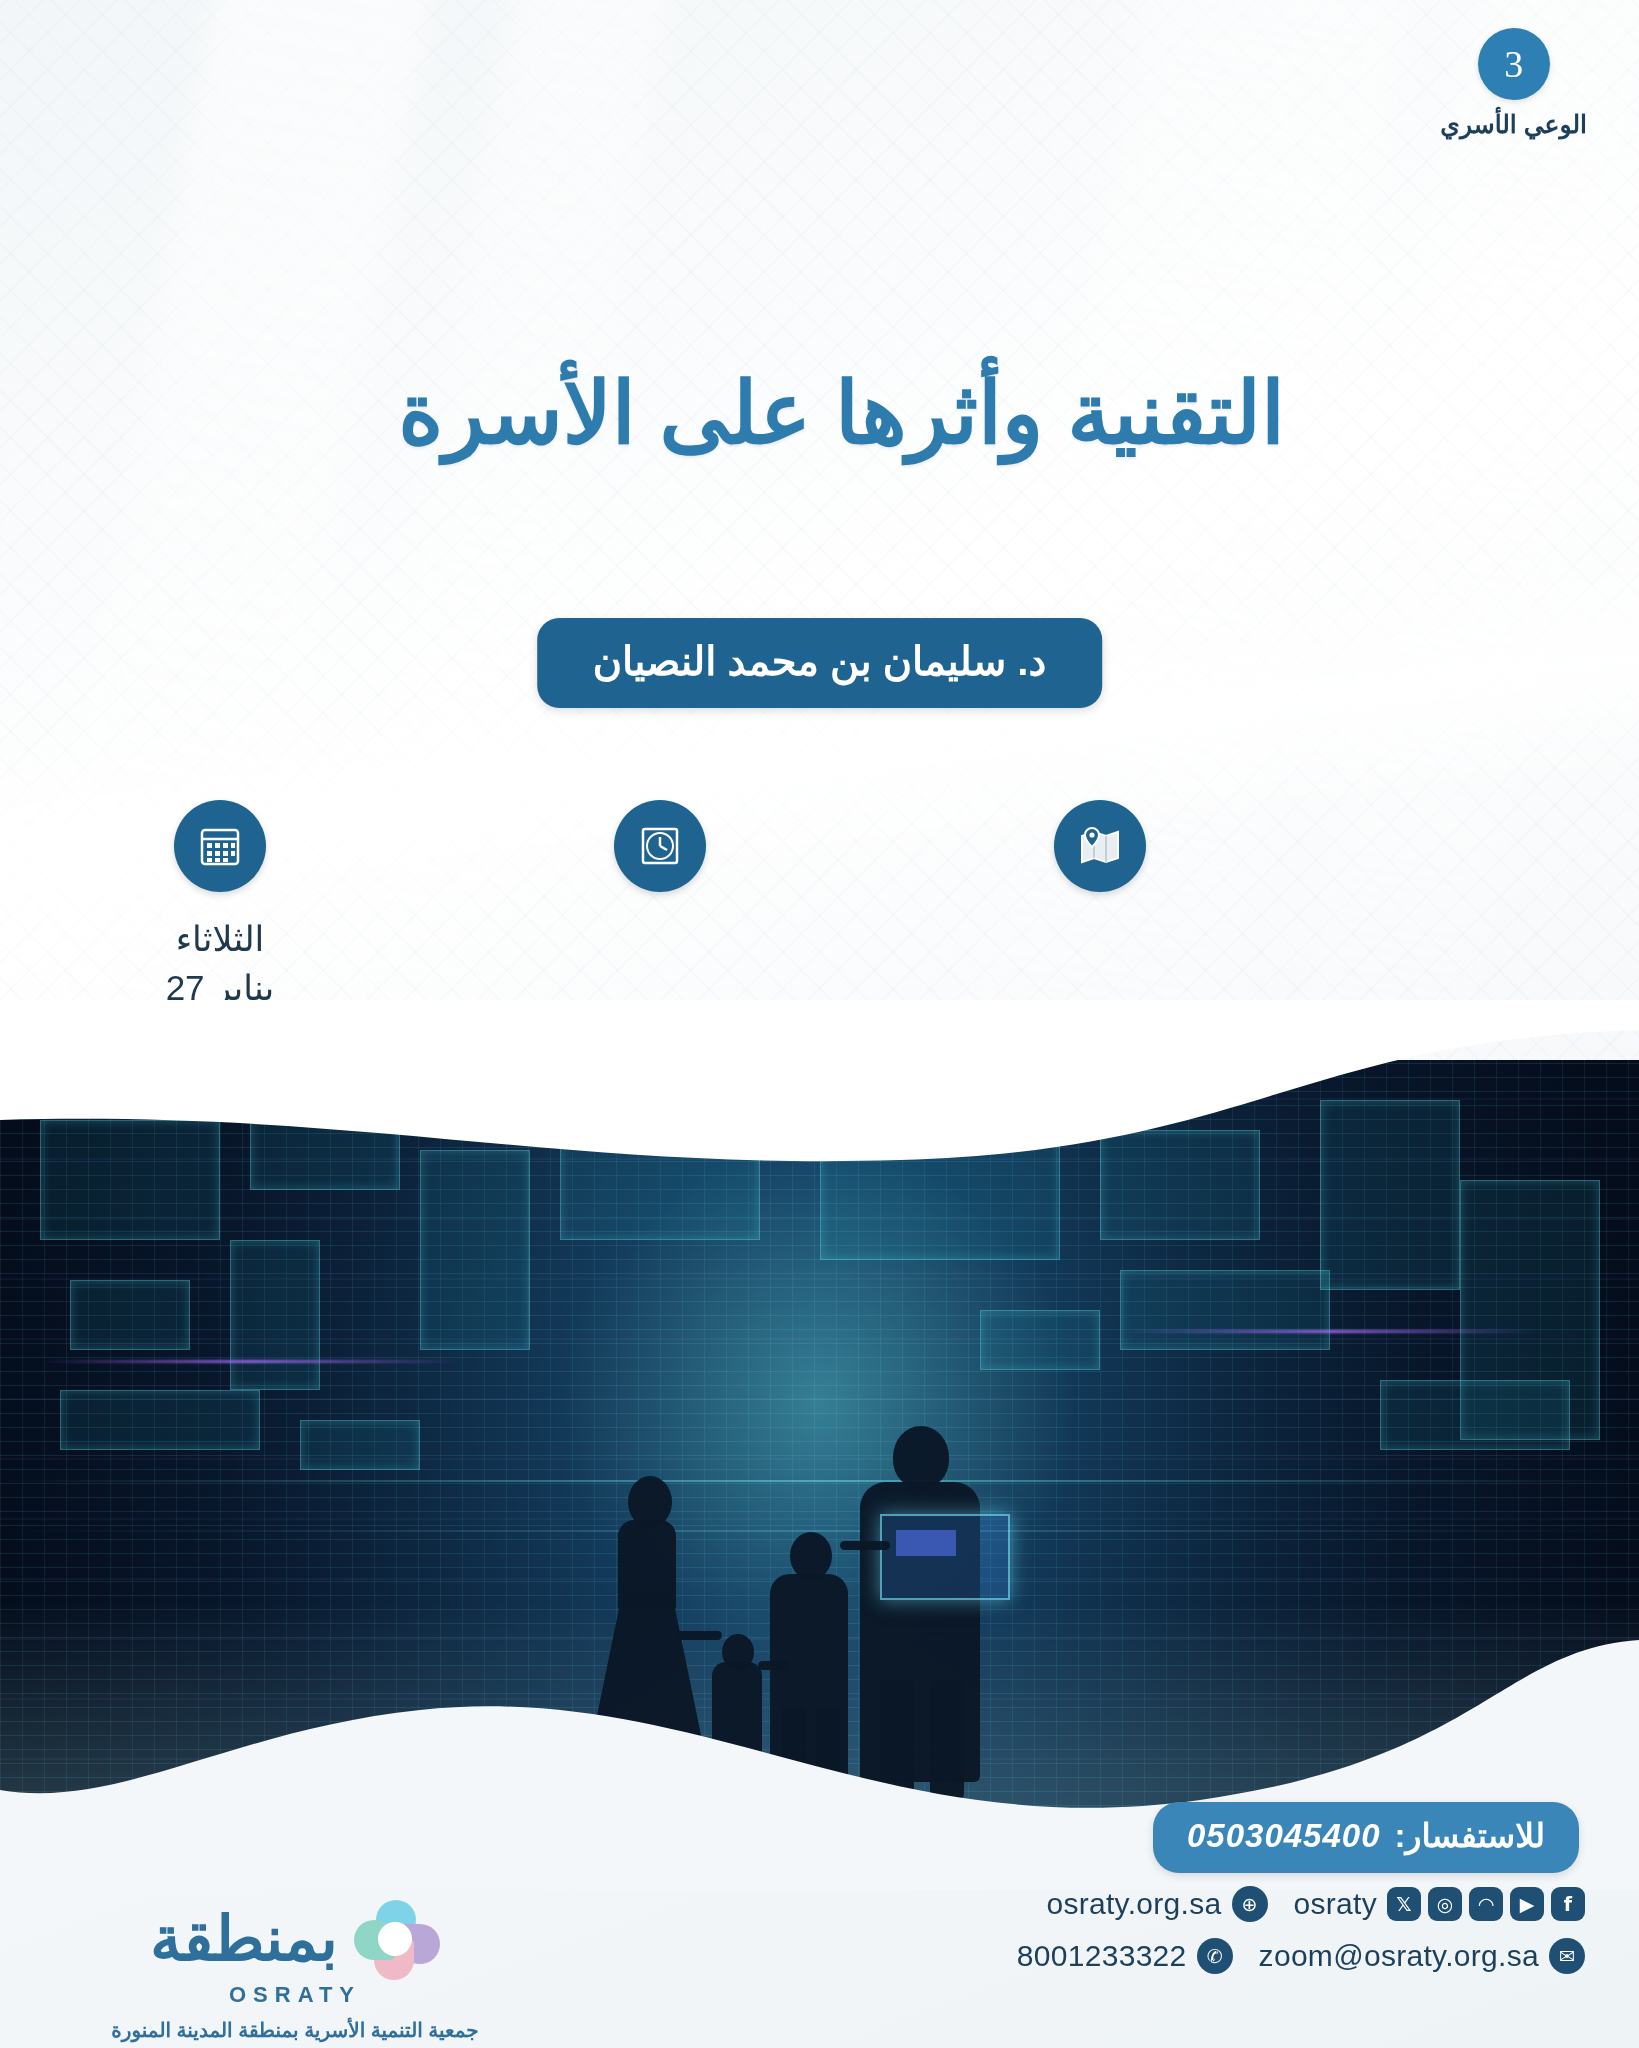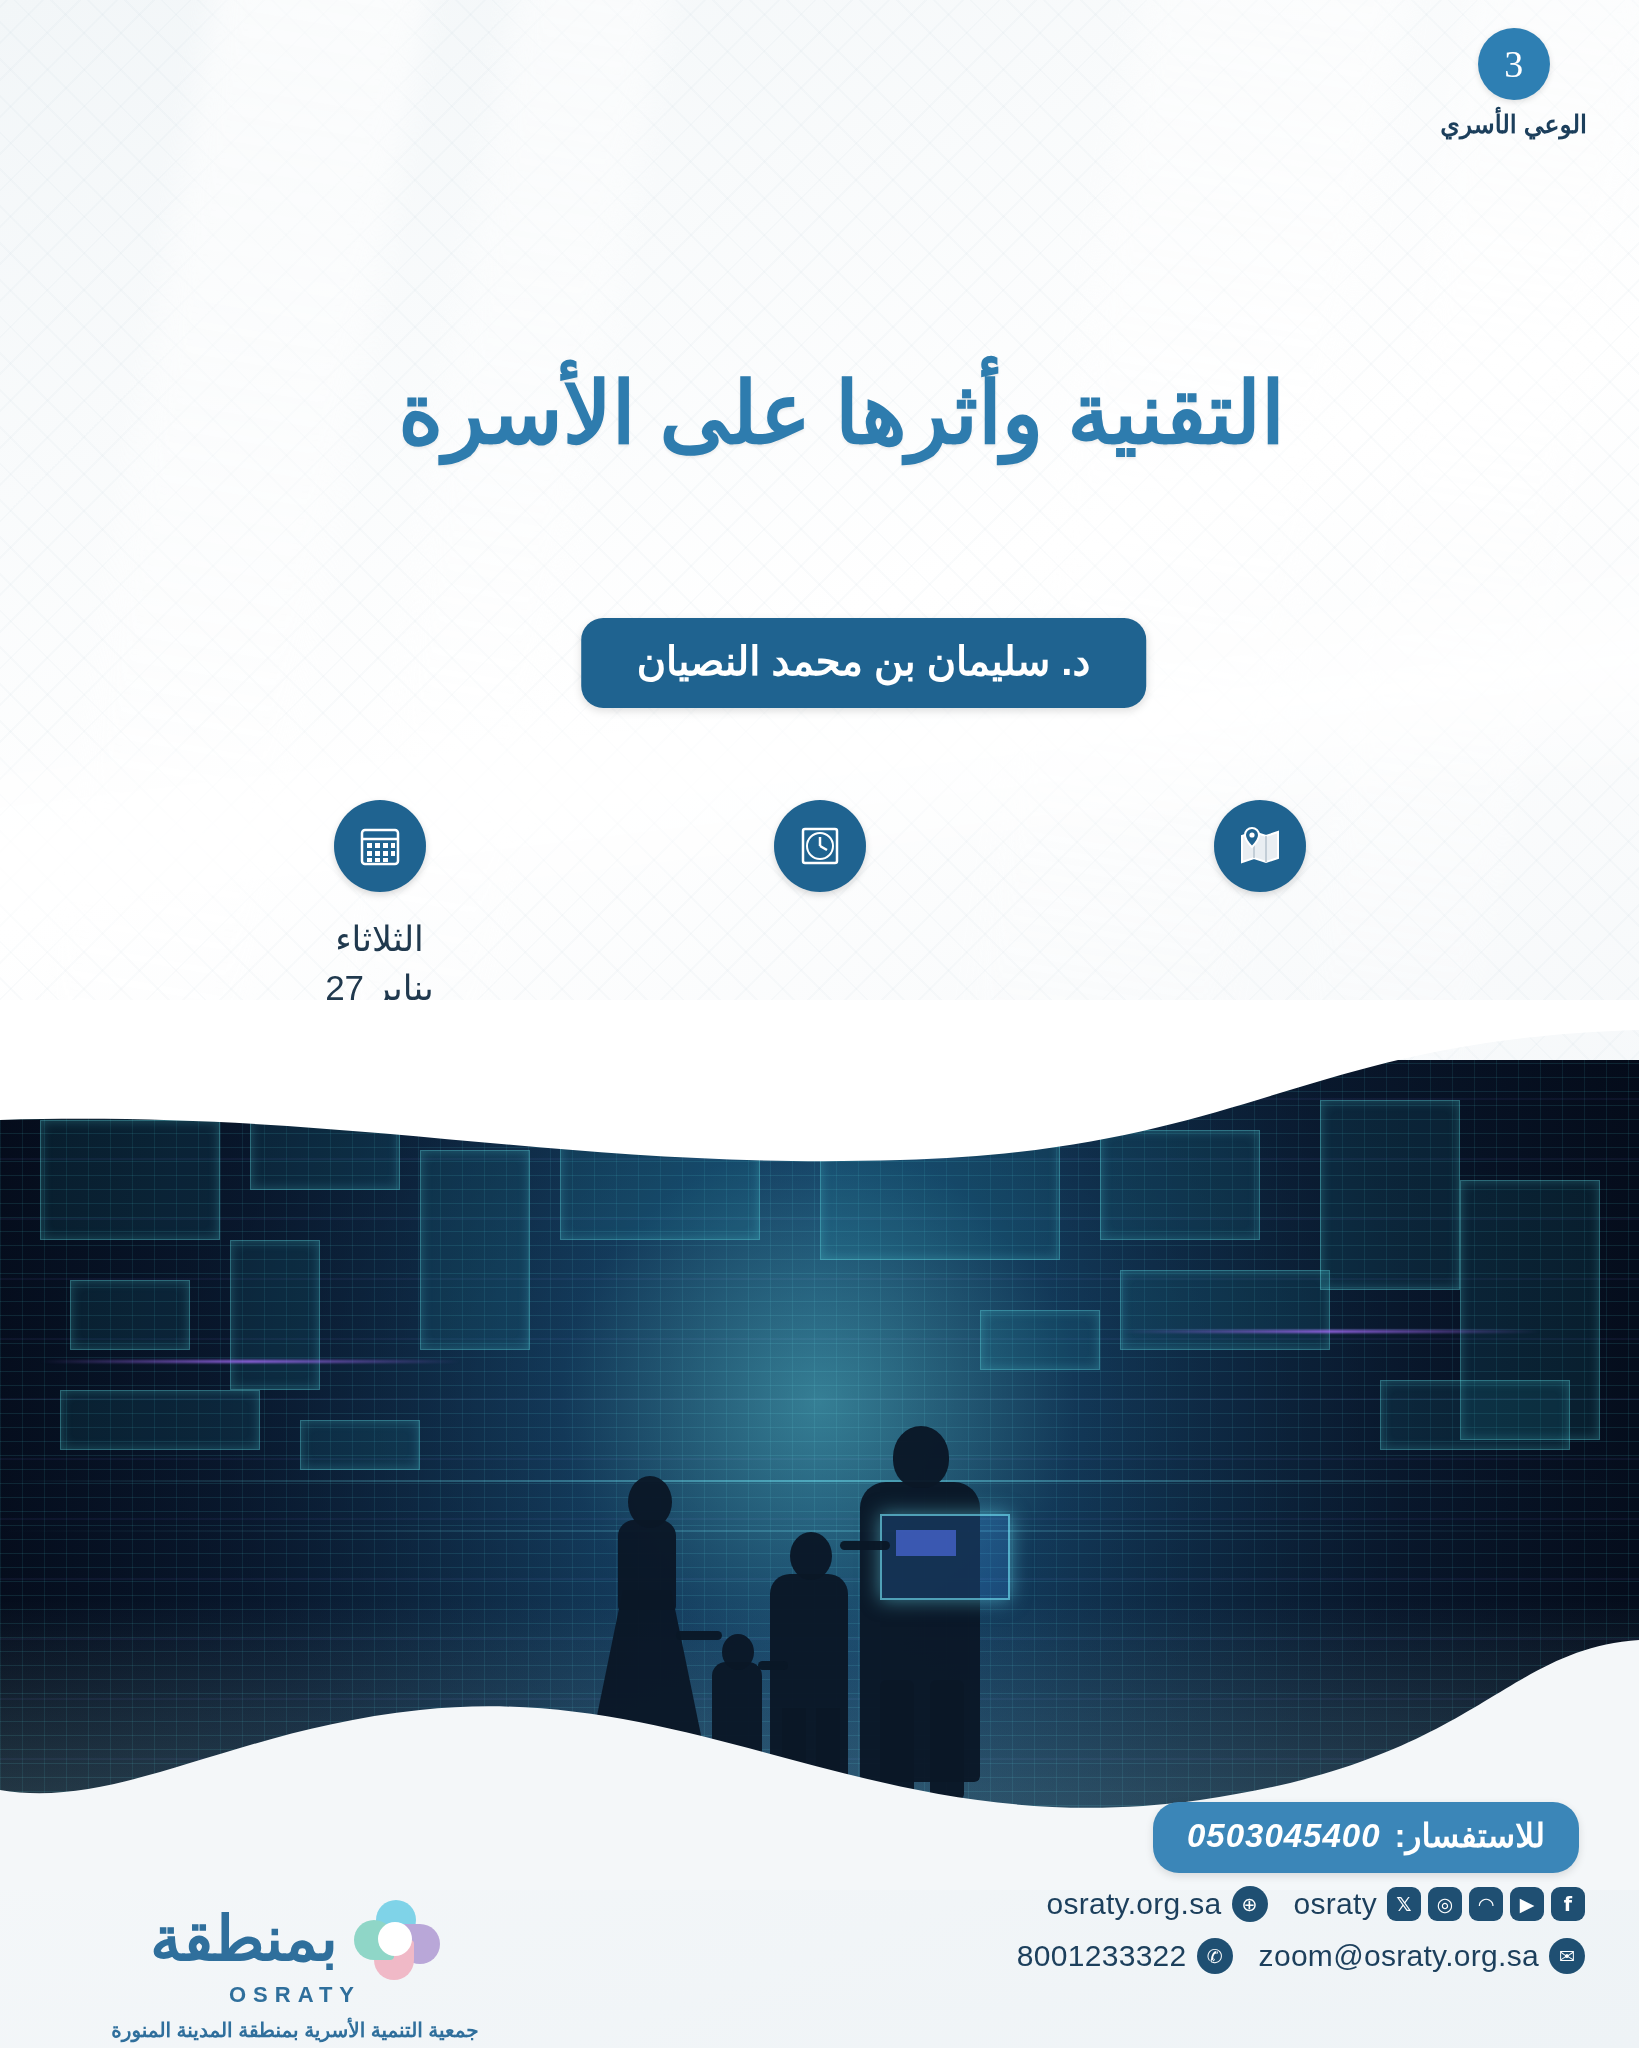--- a/index.html
+++ b/index.html
@@ -75,27 +75,26 @@
   
   .speaker {
     position: absolute; top: 618px; left: 50%; transform: translateX(-50%);
     background: #1f6390;
     color: #ffffff;
     font-size: 40px; font-weight: bold;
     padding: 20px 56px 24px;
     border-radius: 22px;
     white-space: nowrap;
     box-shadow: 0 3px 8px rgba(0,0,0,.13);
-    margin-left: 44px;
   }
 
   
   .info-row {
     position: absolute; top: 800px; left: 0; width: 1639px;
-    display: flex; flex-direction: row-reverse; justify-content: center;
+    display: flex; flex-direction: row-reverse; justify-content: flex-start;
     gap: 0;
   }
   .info-col {
     width: 440px;
     display: flex; flex-direction: column; align-items: center;
   }
   .icon-circle {
     width: 92px; height: 92px; border-radius: 50%;
     background: #1f6390;
     display: flex; align-items: center; justify-content: center;

